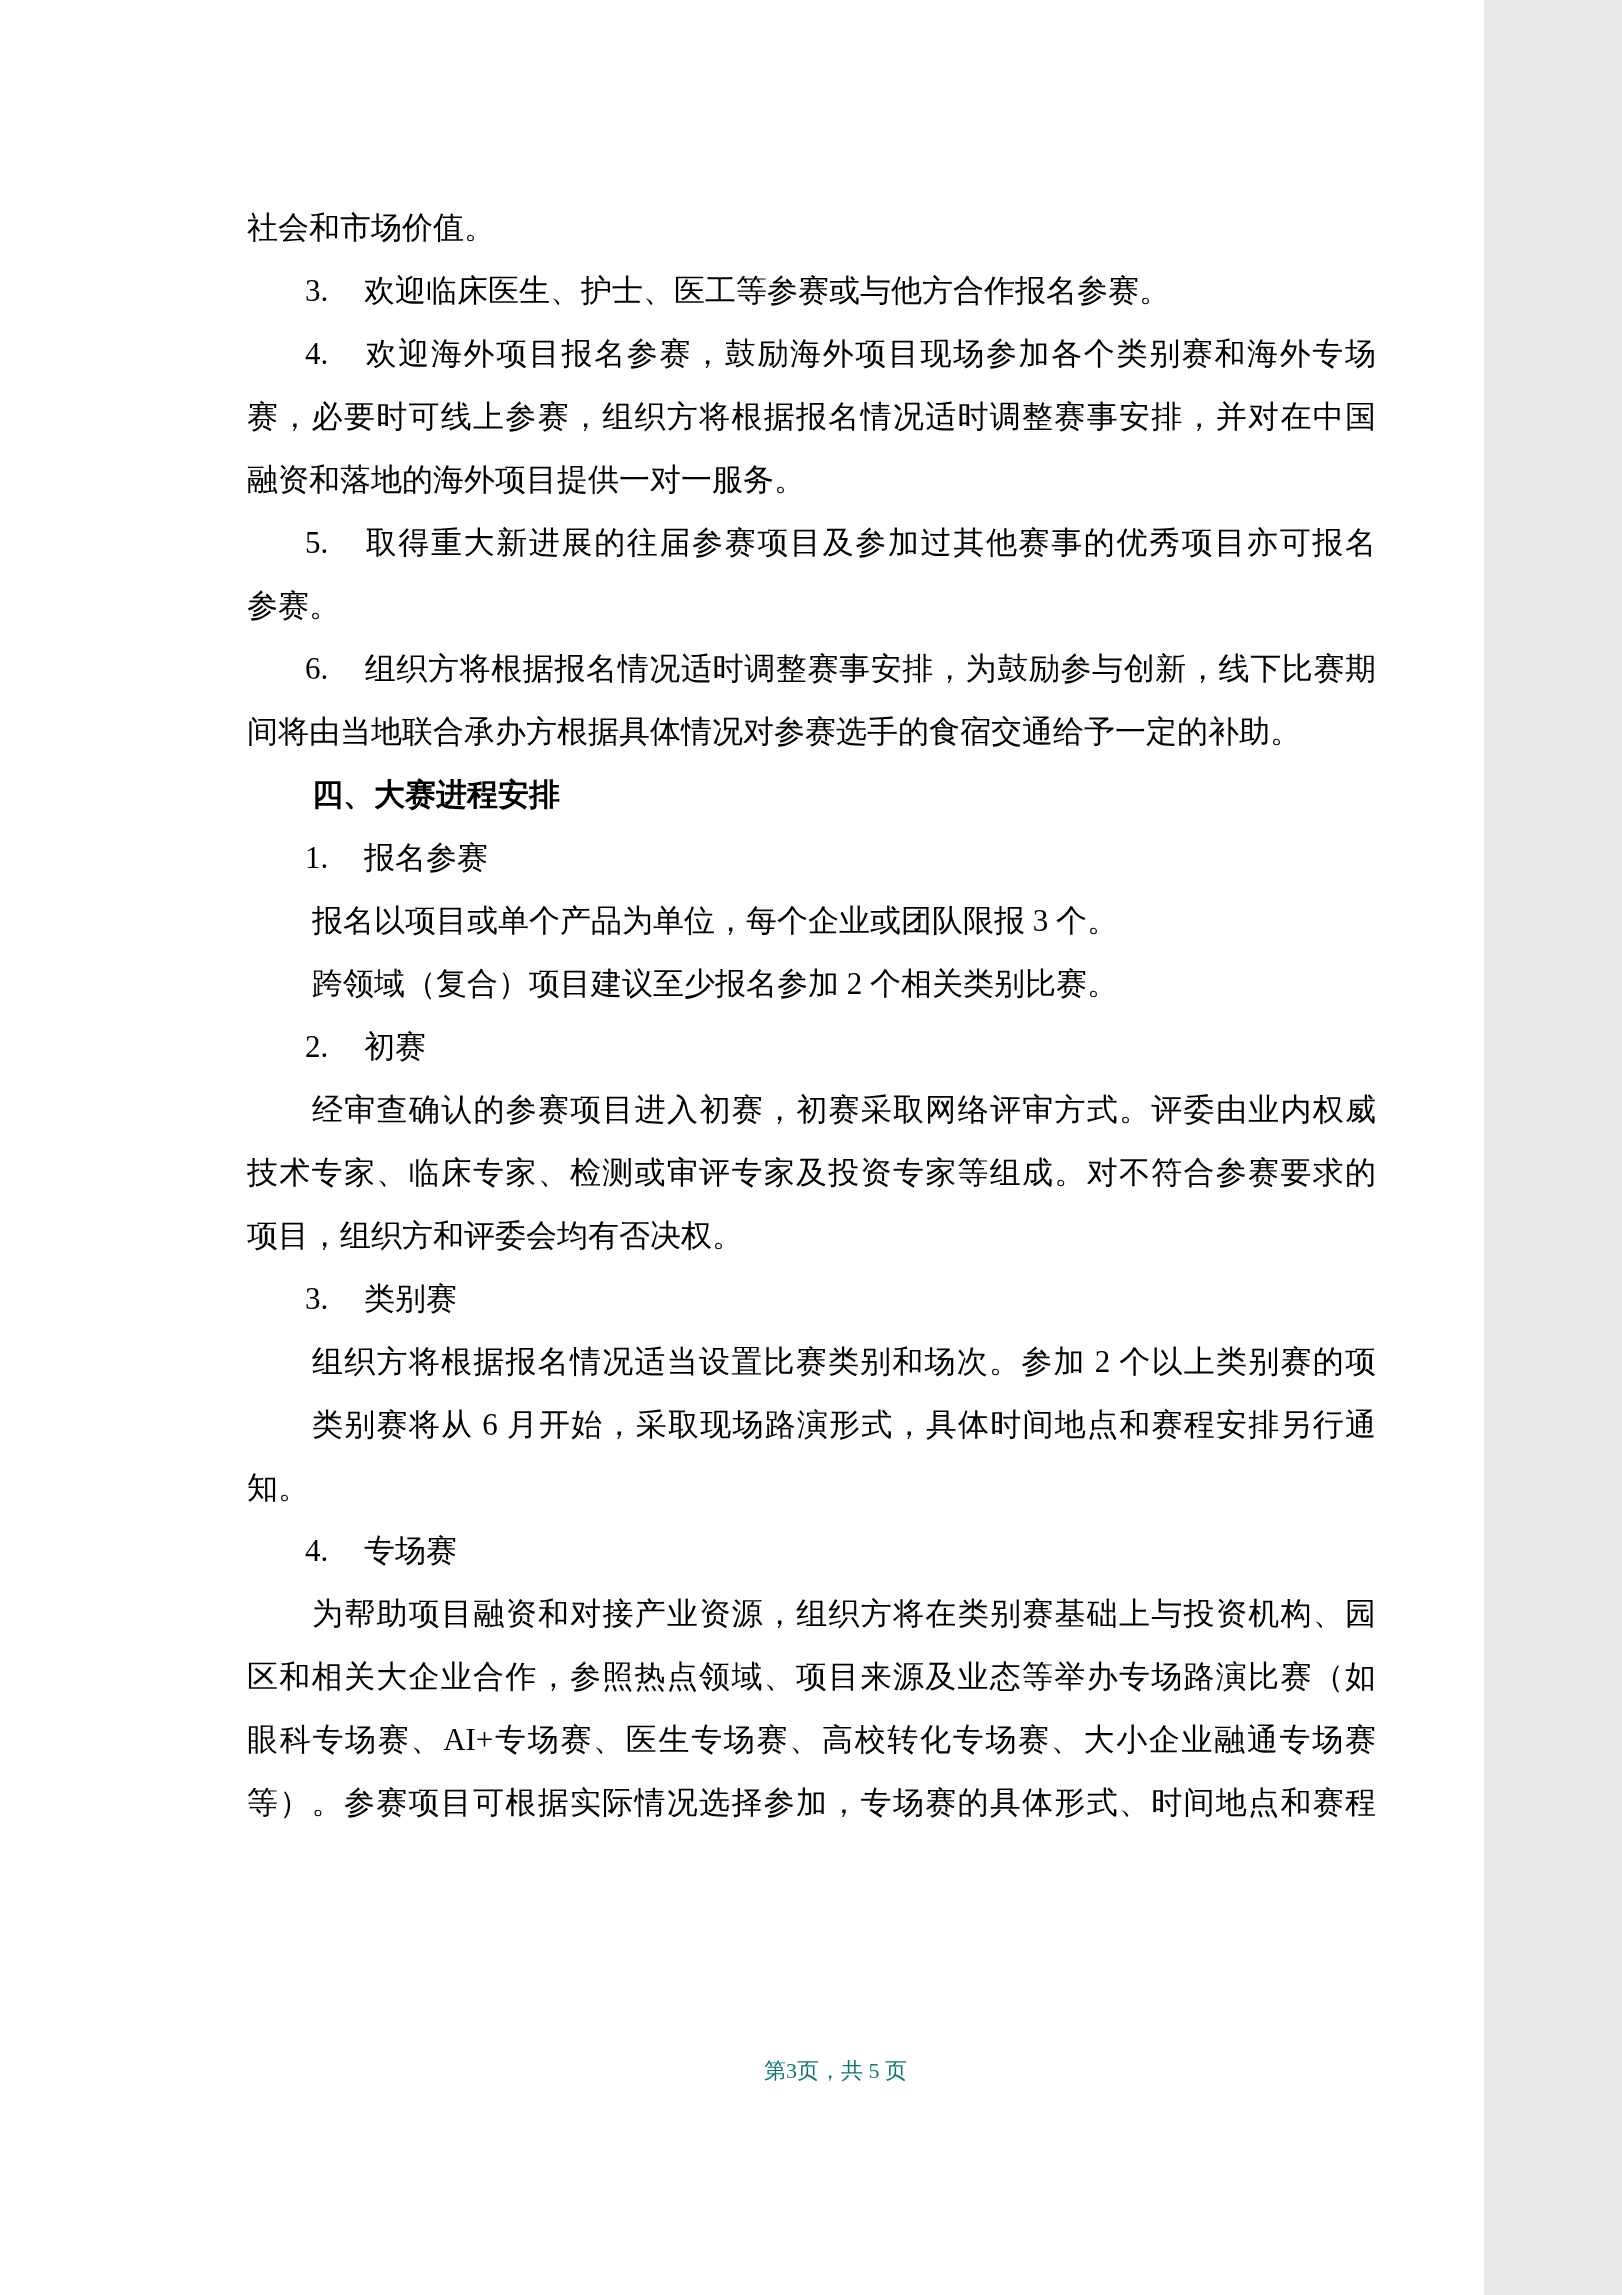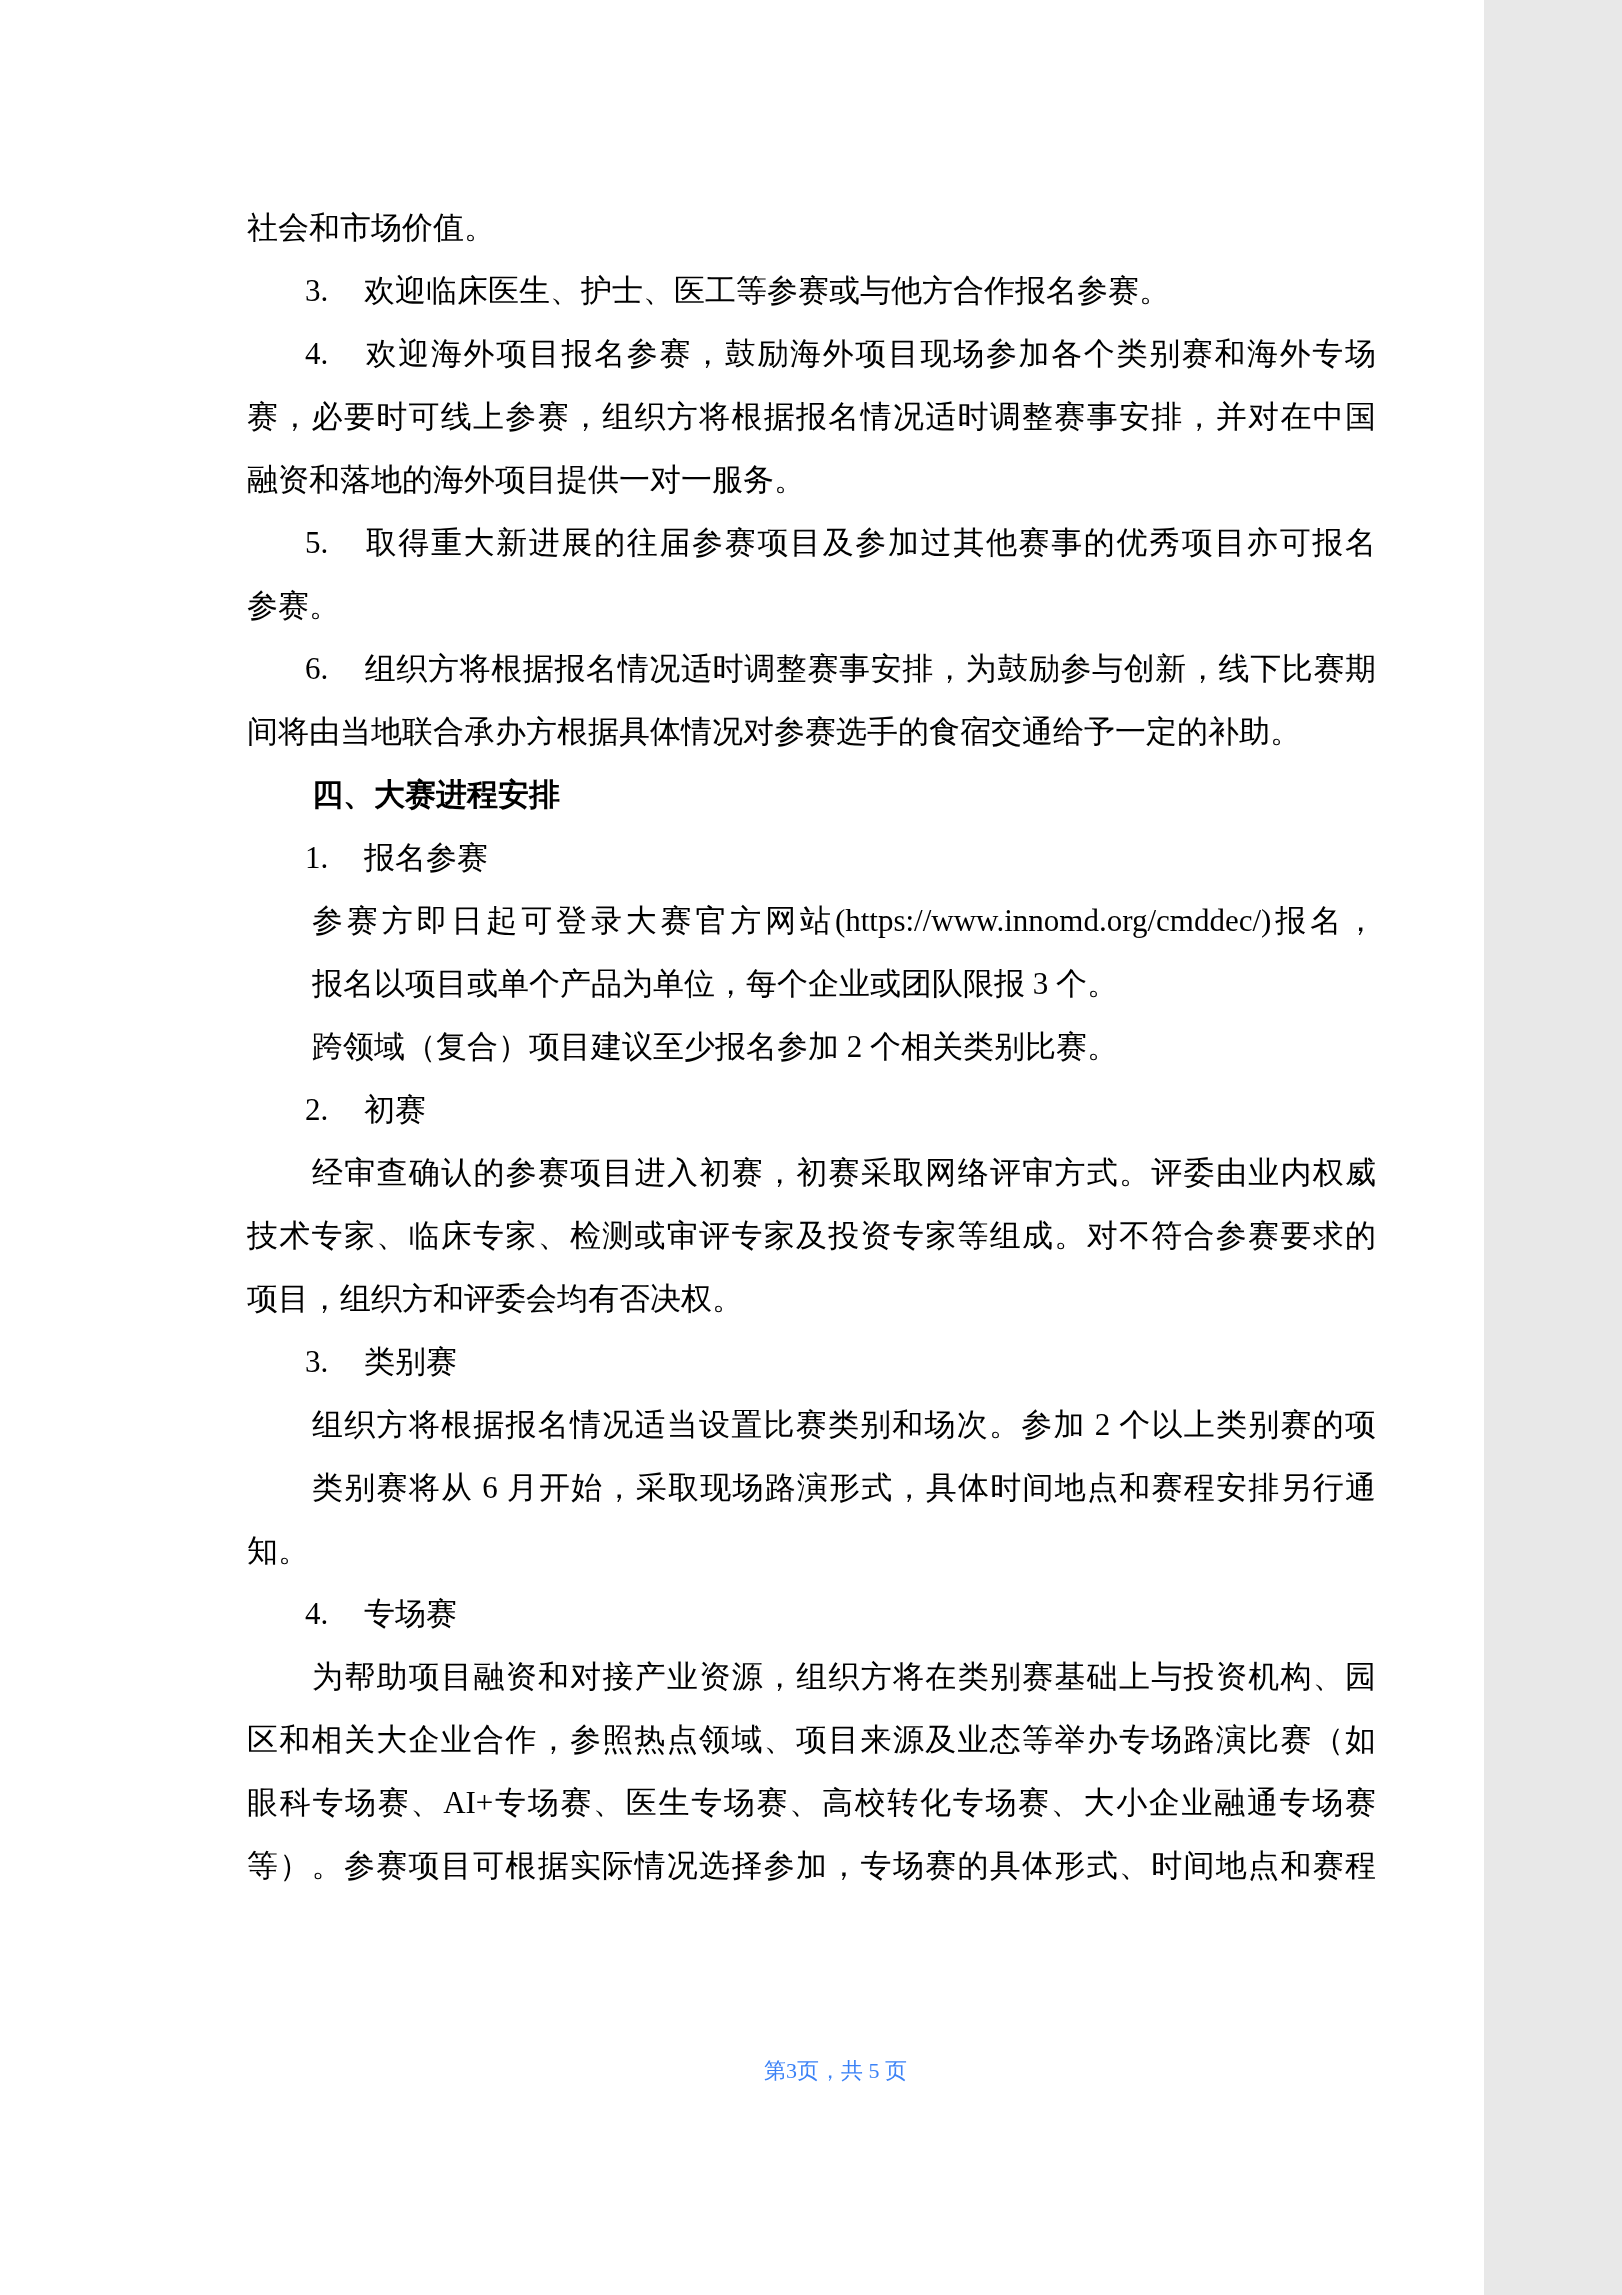--- a/index.html
+++ b/index.html
@@ -46,40 +46,39 @@
   .footer {
     position: absolute;
     top: 2052px;
     left: 0;
     width: 1623px;
     box-sizing: border-box;
     padding-left: 48px;
     text-align: center;
     font-size: 22px;
     line-height: 37px;
-    color: #3b82f6;
+    color: #0f766e;
   }
 </style>
 </head>
 <body>
 
 <div class="page">
   <div class="doc-body" id="doc-body">
       <div class="line"><span>社会和市场价值。</span></div>
       <div class="line"><span class="marker">3.</span><span>欢迎临床医生、护士、医工等参赛或与他方合作报名参赛。</span></div>
       <div class="line just"><span class="marker">4.</span><span>欢迎海外项目报名参赛，鼓励海外项目现场参加各个类别赛和海外专场</span></div>
       <div class="line just"><span>赛，必要时可线上参赛，组织方将根据报名情况适时调整赛事安排，并对在中国</span></div>
       <div class="line"><span>融资和落地的海外项目提供一对一服务。</span></div>
       <div class="line just"><span class="marker">5.</span><span>取得重大新进展的往届参赛项目及参加过其他赛事的优秀项目亦可报名</span></div>
       <div class="line"><span>参赛。</span></div>
       <div class="line just"><span class="marker">6.</span><span>组织方将根据报名情况适时调整赛事安排，为鼓励参与创新，线下比赛期</span></div>
       <div class="line"><span>间将由当地联合承办方根据具体情况对参赛选手的食宿交通给予一定的补助。</span></div>
       <div class="line ind b"><span>四、大赛进程安排</span></div>
       <div class="line"><span class="marker">1.</span><span>报名参赛</span></div>
-      <div class="line just ind"><span>参赛方即日起可登录大赛官方网站(https://www.innomd.org/cmddec/)报名，</span></div>
       <div class="line ind"><span>报名以项目或单个产品为单位，每个企业或团队限报 3 个。</span></div>
       <div class="line ind"><span>跨领域（复合）项目建议至少报名参加 2 个相关类别比赛。</span></div>
       <div class="line"><span class="marker">2.</span><span>初赛</span></div>
       <div class="line just ind"><span>经审查确认的参赛项目进入初赛，初赛采取网络评审方式。评委由业内权威</span></div>
       <div class="line just"><span>技术专家、临床专家、检测或审评专家及投资专家等组成。对不符合参赛要求的</span></div>
       <div class="line"><span>项目，组织方和评委会均有否决权。</span></div>
       <div class="line"><span class="marker">3.</span><span>类别赛</span></div>
       <div class="line just ind"><span>组织方将根据报名情况适当设置比赛类别和场次。参加 2 个以上类别赛的项</span></div>
       <div class="line just ind"><span>类别赛将从 6 月开始，采取现场路演形式，具体时间地点和赛程安排另行通</span></div>
       <div class="line"><span>知。</span></div>

